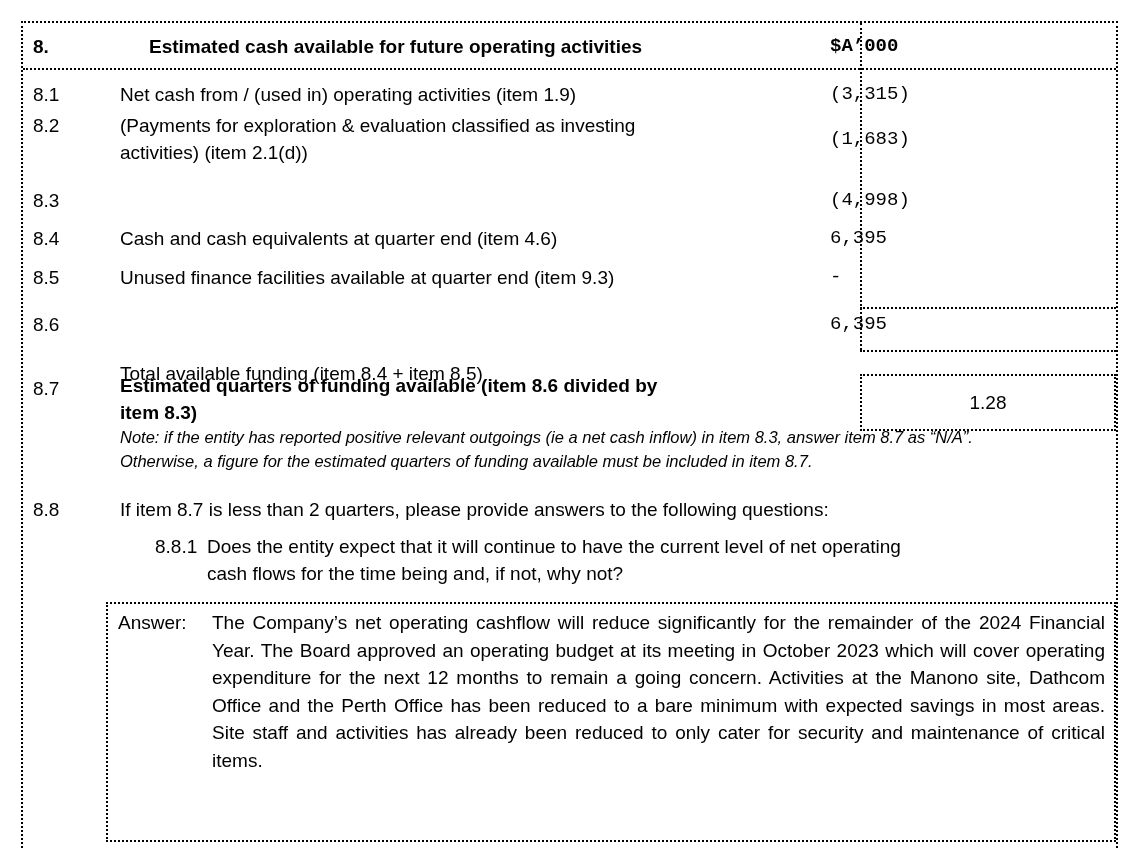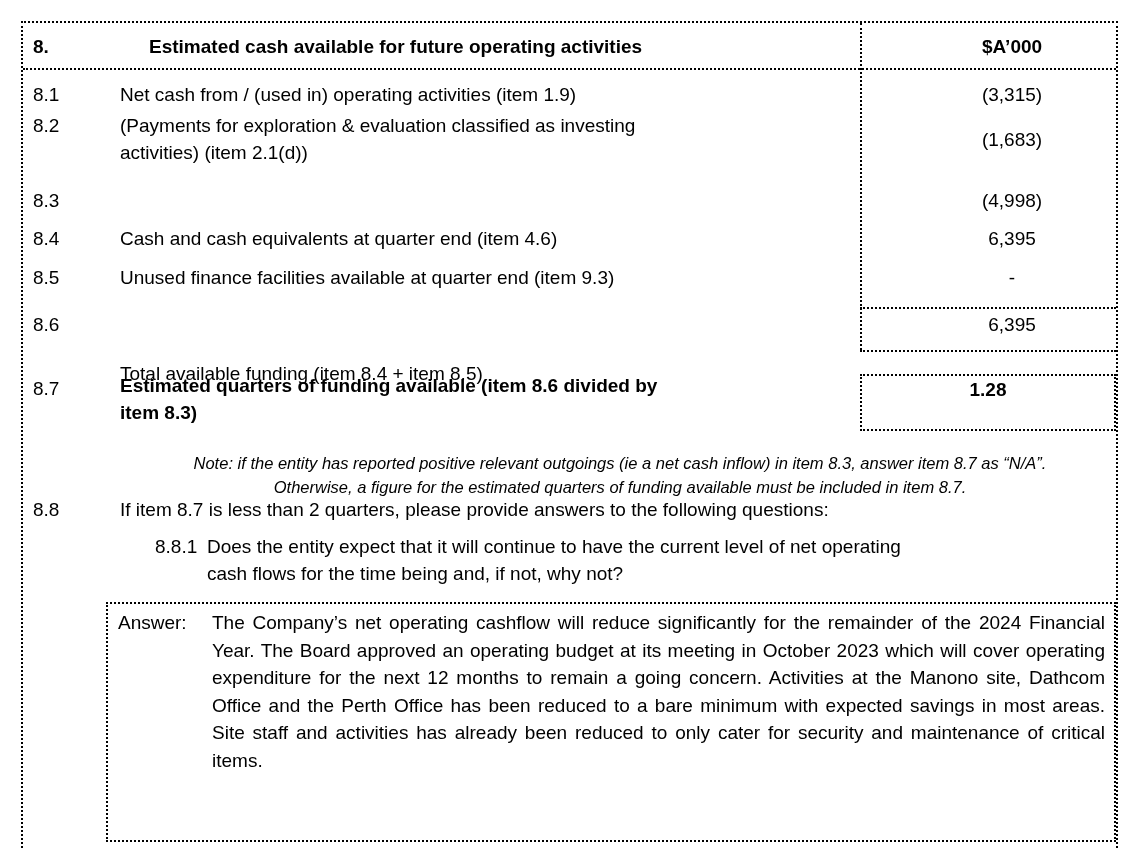--- a/index.html
+++ b/index.html
@@ -30,39 +30,41 @@
     box-sizing: border-box;
   }
   .abs { position: absolute; }
   .hline { position: absolute; border-top: 2px dotted #000; height: 0; }
   .vline { position: absolute; border-left: 2px dotted #000; width: 0; }
   .bold { font-weight: bold; }
   .pre { white-space: pre-line; }
   .num-col { left: 10px; }
   .desc-col { left: 97px; }
   .val {
-    left: 861px;
+    left: 807px;
     width: 256px;
-    text-align: center;
+    text-align: left;
+    font-family: Liberation Mono, monospace;
   }
   .note {
     font-style: italic;
     font-size: 16.5px;
     line-height: 24px;
   }
   .box87 {
     left: 837px;
     top: 351px;
     width: 256px;
     height: 57px;
     border: 2px dotted #000;
     box-sizing: border-box;
     display: flex;
+    align-items: center;
     justify-content: center;
-    font-weight: bold;
+    font-weight: normal;
   }
   .answer-box {
     left: 83px;
     top: 579px;
     width: 1010px;
     height: 240px;
     border: 2px dotted #000;
     box-sizing: border-box;
   }
   .answer-label {
@@ -118,21 +120,21 @@
     <div class="abs desc-col" style="top:304px;margin-top:33px;">Total available funding (item 8.4 + item 8.5)</div>
     <div class="abs val" style="top:288px;">6,395</div>
 
     <div class="abs num-col" style="top:352px;">8.7</div>
     <div class="abs desc-col pre bold" style="top:349px; width:705px;">Estimated quarters of funding available (item 8.6 divided by
 item 8.3)</div>
     <div class="abs box87">
       <span>1.28</span>
     </div>
 
-    <div class="abs desc-col pre note" style="top:428px; width:1000px;text-align:center;">Note: if the entity has reported positive relevant outgoings (ie a net cash inflow) in item 8.3, answer item 8.7 as “N/A”.
+    <div class="abs desc-col pre note" style="top:402px; width:1000px;">Note: if the entity has reported positive relevant outgoings (ie a net cash inflow) in item 8.3, answer item 8.7 as “N/A”.
 Otherwise, a figure for the estimated quarters of funding available must be included in item 8.7.</div>
 
     <div class="abs num-col" style="top:473px;">8.8</div>
     <div class="abs desc-col" style="top:473px;">If item 8.7 is less than 2 quarters, please provide answers to the following questions:</div>
 
     <div class="abs" style="left:97px; top:510px;margin-left:35px;">8.8.1</div>
     <div class="abs pre" style="left:184px; top:510px; width:930px;">Does the entity expect that it will continue to have the current level of net operating
 cash flows for the time being and, if not, why not?</div>
 
     <div class="abs answer-box">

